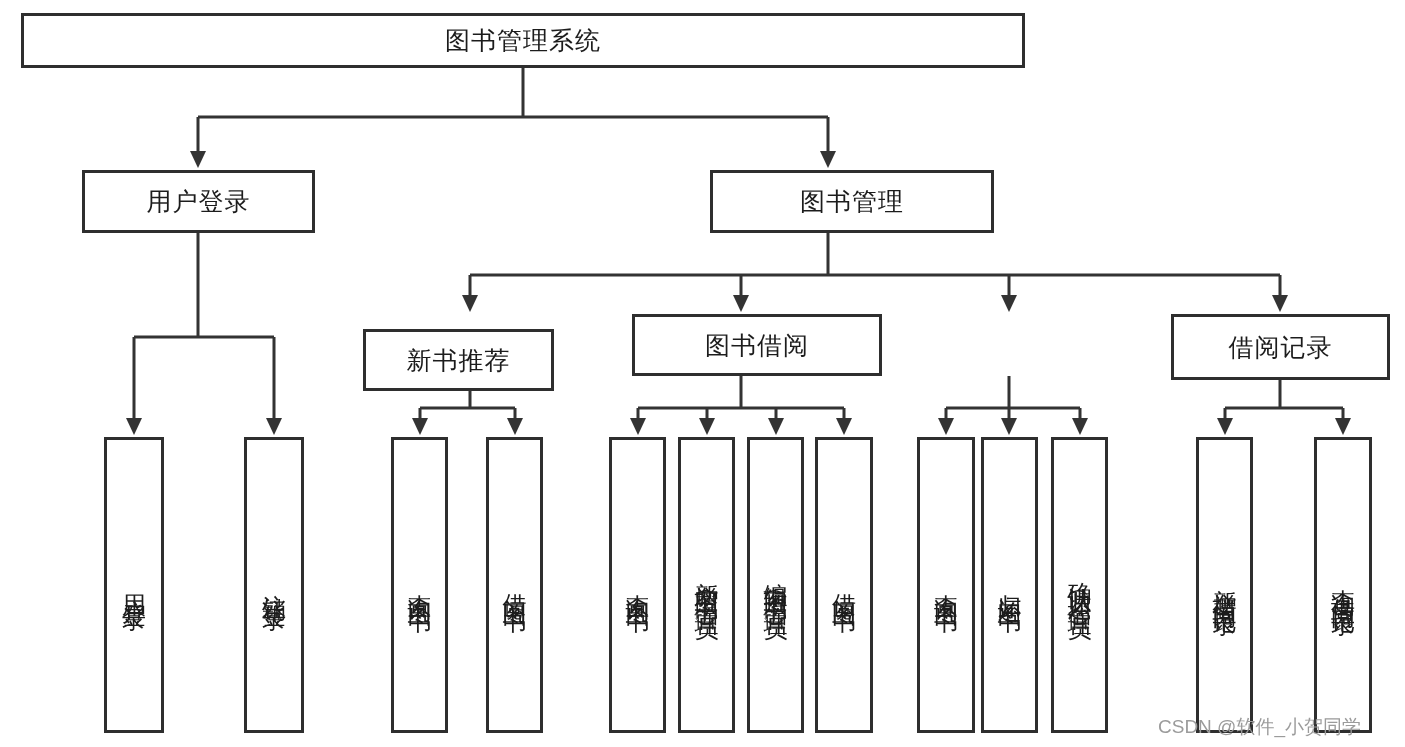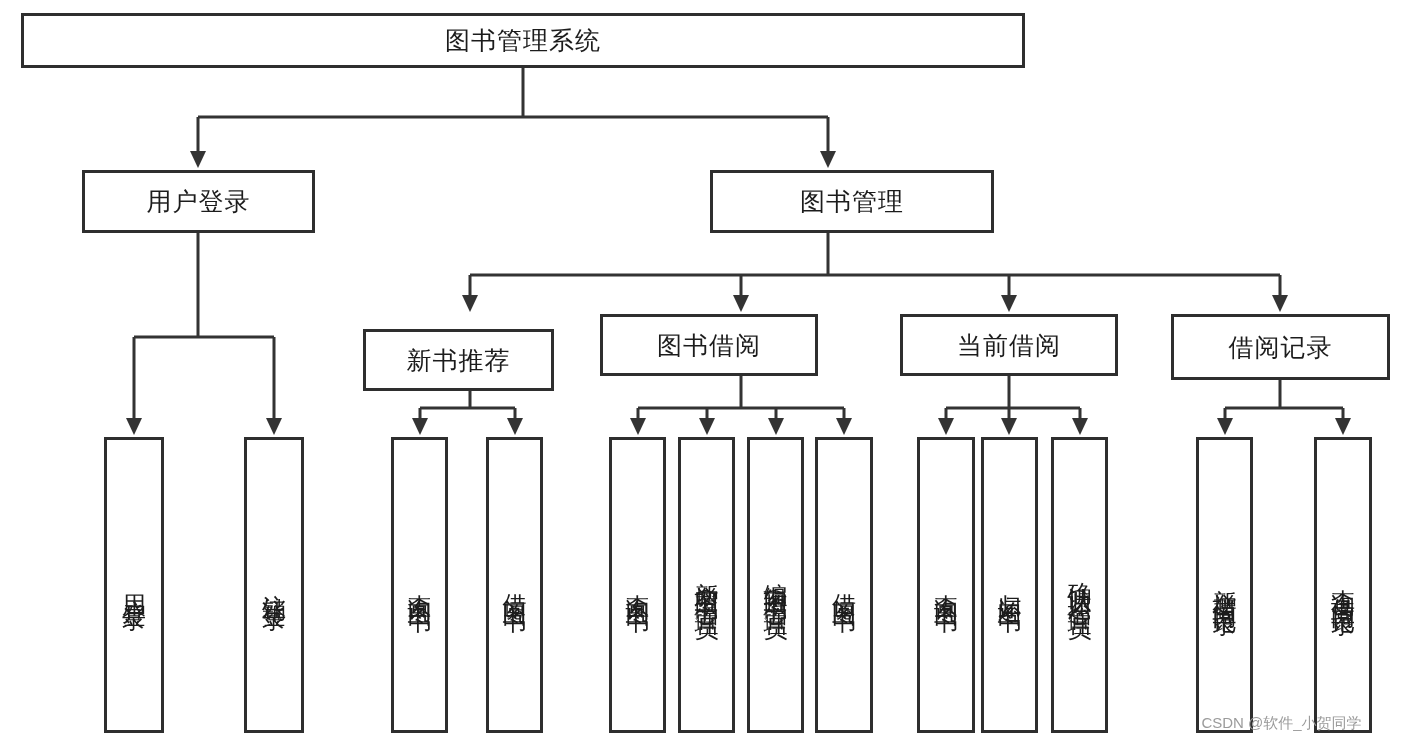--- a/index.html
+++ b/index.html
@@ -43,25 +43,24 @@
     font-size: 24px;
     letter-spacing: 5px;
     line-height: 1;
     white-space: nowrap;
   }
   .watermark {
     position: absolute;
     left: 1158px;
     top: 714px;
     width: 247px;
-    font-size: 15px;
+    font-size: 19px;
     color: #9b9b9b;
     z-index: 10;
     white-space: nowrap;
-    text-align: center;
   }
 </style>
 </head>
 <body>
 
 <div class="canvas">
 
   <svg class="connectors" width="1405" height="747" viewBox="0 0 1405 747">
     <g stroke="#333333" stroke-width="3" fill="none">
 
@@ -109,25 +108,22 @@
   <div class="node node-h" style="left:82px;top:170px;width:233px;height:63px">
     <span>用户登录</span>
   </div>
   <div class="node node-h" style="left:710px;top:170px;width:284px;height:63px">
     <span>图书管理</span>
   </div>
 
   <div class="node node-h" style="left:363px;top:329px;width:191px;height:62px">
     <span>新书推荐</span>
   </div>
-  <div class="node node-h" style="left:600px;top:314px;width:218px;height:62px">
+  <div class="node node-h" style="left:632px;top:314px;width:250px;height:62px">
     <span>图书借阅</span>
-  </div>
-  <div class="node node-h" style="left:900px;top:314px;width:218px;height:62px">
-    <span>当前借阅</span>
   </div>
   <div class="node node-h" style="left:1171px;top:314px;width:219px;height:66px">
     <span>借阅记录</span>
   </div>
 
   <div class="node node-v" style="left:104px;top:437px;width:60px;height:296px">
     <span>用户登录</span>
   </div>
   <div class="node node-v" style="left:244px;top:437px;width:60px;height:296px">
     <span>注销登录</span>

